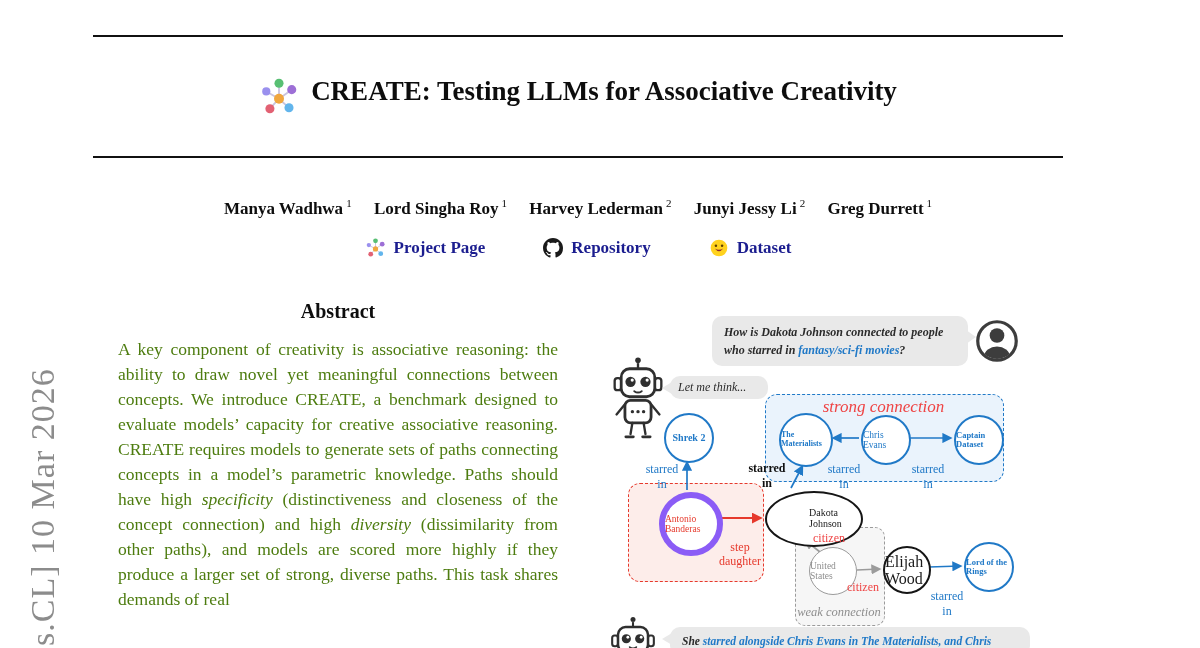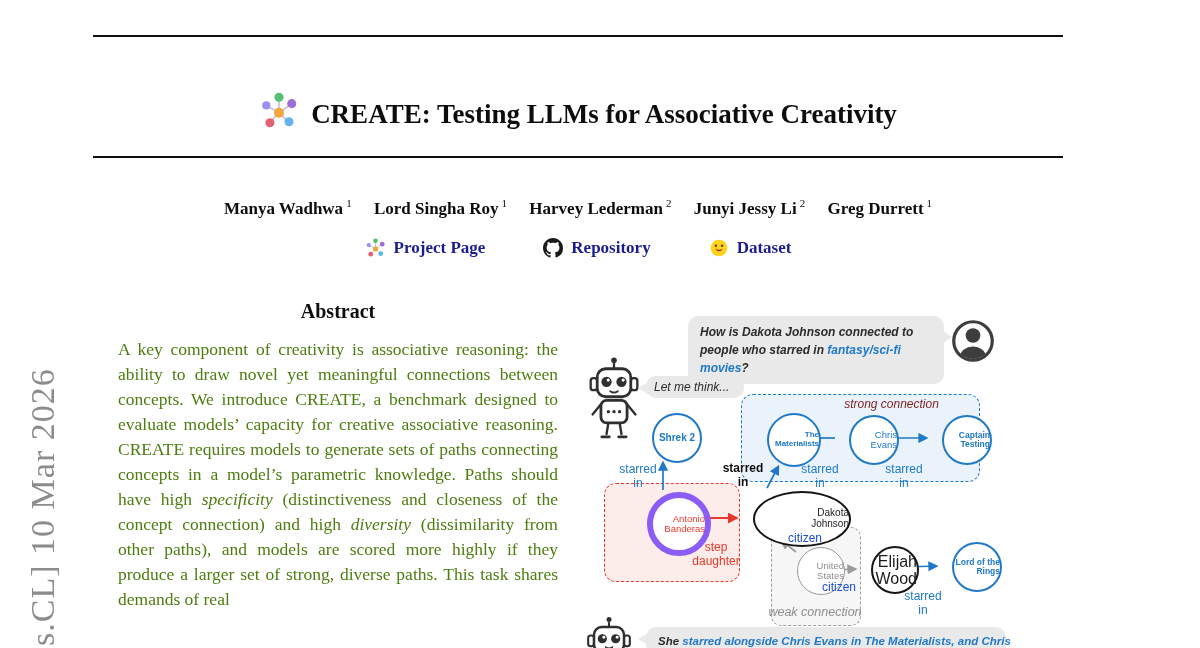--- a/index.html
+++ b/index.html
@@ -14,43 +14,43 @@
     transform:rotate(-90deg);transform-origin:top left;
     font-size:34px;color:#8c8c8c;letter-spacing:1px;white-space:nowrap;
   }
 
   
   .rule{position:absolute;left:93px;width:970px;height:2px;background:#111;}
   .rule-top{top:35px;} .rule-mid{top:156px;}
 
   
   .title-row{position:absolute;left:93px;top:76px;width:970px;height:54px;
-    display:flex;align-items:flex-end;justify-content:center;gap:12px;}
+    display:flex;align-items:flex-start;justify-content:center;gap:12px;}
   .title-row h1{font-size:27px;font-weight:bold;margin:0;color:#0d0d0d;}
 
   
   .authors{position:absolute;left:93px;top:197px;width:970px;text-align:center;
     font-size:17px;font-weight:bold;color:#0d0d0d;}
   .author{margin:18px 9px;white-space:nowrap;}
   .author sup{font-size:11px;margin-left:3px;font-weight:normal;}
 
   
   .links-row{position:absolute;left:93px;top:237px;width:970px;
     display:flex;align-items:center;justify-content:center;gap:58px;}
   .plink{display:flex;align-items:center;gap:8px;color:#1b1d8f;font-weight:bold;
     font-size:17px;text-decoration:none;cursor:pointer;}
 
   
   .abstract-col{position:absolute;left:118px;top:300px;width:440px;}
   .abstract-col h2{font-size:20px;font-weight:bold;text-align:center;margin:0 0 14px 0;color:#0d0d0d;}
   .abstract-col p{font-size:17.5px;line-height:25px;text-align:justify;margin:0;color:#4d7c0f;}
 
   
-  .figure{position:absolute;left:576px;top:300px;width:600px;height:348px;overflow:hidden;
-    font-family:Liberation Sans, sans-serif;}
+  .figure{position:absolute;left:600px;top:300px;width:600px;height:348px;overflow:hidden;
+    font-family:Liberation Serif, serif;}
   .fig-arrows{position:absolute;left:0;top:0;z-index:3;}
   .blue-line{stroke:#2079c7;stroke-width:1.7;}
   .red-line{stroke:#e6392c;stroke-width:2.2;}
   .gray-line{stroke:#9b9b9b;stroke-width:1.7;}
 
   .bubble{position:absolute;background:#e9e9e9;border-radius:10px;color:#2b2b2b;z-index:2;}
   .q-bubble{left:112px;top:16px;width:232px;padding:7px 12px;font-size:12px;
     font-style:italic;font-weight:bold;line-height:1.5;}
   .q-bubble .tail{position:absolute;right:-8px;top:14px;width:0;height:0;
     border-top:7px solid transparent;border-bottom:7px solid transparent;border-left:10px solid #e9e9e9;}
@@ -60,37 +60,37 @@
   .tail-left{position:absolute;left:-8px;top:6px;width:0;height:0;
     border-top:6px solid transparent;border-bottom:6px solid transparent;border-right:10px solid #e9e9e9;}
   .blue-t{color:#2079c7;}
 
   .dashed-box{position:absolute;border-radius:12px;z-index:1;}
   .box-blue{left:165px;top:94px;width:237px;height:86px;background:#eaf3fc;border:1.5px dashed #2079c7;}
   .box-red{left:28px;top:183px;width:134px;height:97px;background:#fdedea;border:1.5px dashed #e6392c;}
   .box-gray{left:195px;top:227px;width:88px;height:97px;background:#f6f6f6;border:1.4px dashed #9b9b9b;border-radius:10px;}
 
   .box-label{position:absolute;z-index:2;font-style:italic;text-align:center;}
-  .lbl-strong{left:165px;top:97px;width:237px;color:#7f1d1d;font-size:12px;padding-left:32px;}
+  .lbl-strong{left:165px;top:97px;width:237px;color:#ef4444;font-size:17px;}
   .lbl-strong-diff{left:33px;top:246px;width:124px;color:#e6392c;font-size:12px;font-weight:bold;line-height:1.15;}
   .lbl-weak{left:191px;top:305px;width:96px;color:#8e8e8e;font-size:12.5px;}
 
   .node{position:absolute;border-radius:50%;background:#fff;display:flex;align-items:center;
-    justify-content:center;text-align:right;line-height:1.08;z-index:4;margin-left:12px;}
+    justify-content:center;text-align:left;line-height:1.08;z-index:4;}
   .n-blue{border:2px solid #2079c7;color:#2079c7;}
   .n-black{border:2.5px solid #151515;color:#1a1a1a;}
   .n-red{border:6px solid #8b5cf6;color:#e6392c;}
   .n-gray{border:1.8px solid #9b9b9b;color:#8e8e8e;}
   .bold{font-weight:bold;}
 
   .edge-label{position:absolute;z-index:5;font-size:12px;text-align:center;}
   .el-blue{color:#2079c7;}
   .el-black{color:#111;font-weight:bold;}
   .el-red{color:#e6392c;margin-top:29px;}
-  .el-gray{color:#1d4ed8;}
+  .el-gray{color:#ef4444;}
 
   .robot{position:absolute;z-index:2;}
   .avatar{position:absolute;left:375px;top:19px;z-index:2;}
 </style>
 </head>
 <body>
 
 <div class="arxiv-stamp">cs.CL]  10 Mar 2026</div>
 
 <div class="rule rule-top"></div>
@@ -231,21 +231,21 @@
     <line class="blue-line" x1="309" y1="138" x2="350" y2="138" marker-end="url(#mblue)"></line>
     <line class="red-line" x1="113" y1="218" x2="160" y2="218" marker-end="url(#mred)"></line>
     <line class="gray-line" x1="220" y1="252" x2="206" y2="241" marker-end="url(#mgray)"></line>
     <line class="gray-line" x1="257" y1="270" x2="279" y2="269" marker-end="url(#mgray)"></line>
     <line class="blue-line" x1="329" y1="267" x2="360" y2="266" marker-end="url(#mblue)"></line>
   </svg>
 
   <div class="node n-blue bold" style="left:64px;top:113px;width:46px;height:46px;font-size:10px;">Shrek 2</div>
   <div class="node n-blue bold" style="left:179px;top:113px;width:50px;height:50px;font-size:8px;">The Materialists</div>
   <div class="node n-blue" style="left:261px;top:115px;width:46px;height:46px;font-size:9.5px;">Chris Evans</div>
-  <div class="node n-blue bold" style="left:354px;top:115px;width:46px;height:46px;font-size:8.5px;">Captain Testing</div>
+  <div class="node n-blue bold" style="left:354px;top:115px;width:46px;height:46px;font-size:8.5px;">Captain Dataset</div>
   <div class="node n-red" style="left:59px;top:192px;width:52px;height:52px;font-size:9.5px;">Antonio Banderas</div>
   <div class="node n-black" style="left:165px;top:191px;width:52px;height:52px;font-size:10px;padding-left:42px;">Dakota Johnson</div>
   <div class="node n-gray" style="left:209px;top:247px;width:46px;height:46px;font-size:9.5px;">United States</div>
   <div class="node n-black" style="left:283px;top:246px;width:44px;height:44px;font-size:16px;">Elijah Wood</div>
   <div class="node n-blue bold" style="left:364px;top:242px;width:46px;height:46px;font-size:8.5px;">Lord of the Rings</div>
 
   <span class="edge-label el-blue" style="left:40px;top:162px;width:44px;">starred in</span>
   <span class="edge-label el-black" style="left:143px;top:161px;width:48px;">starred in</span>
   <span class="edge-label el-blue" style="left:222px;top:162px;width:44px;">starred in</span>
   <span class="edge-label el-blue" style="left:306px;top:162px;width:44px;">starred in</span>

